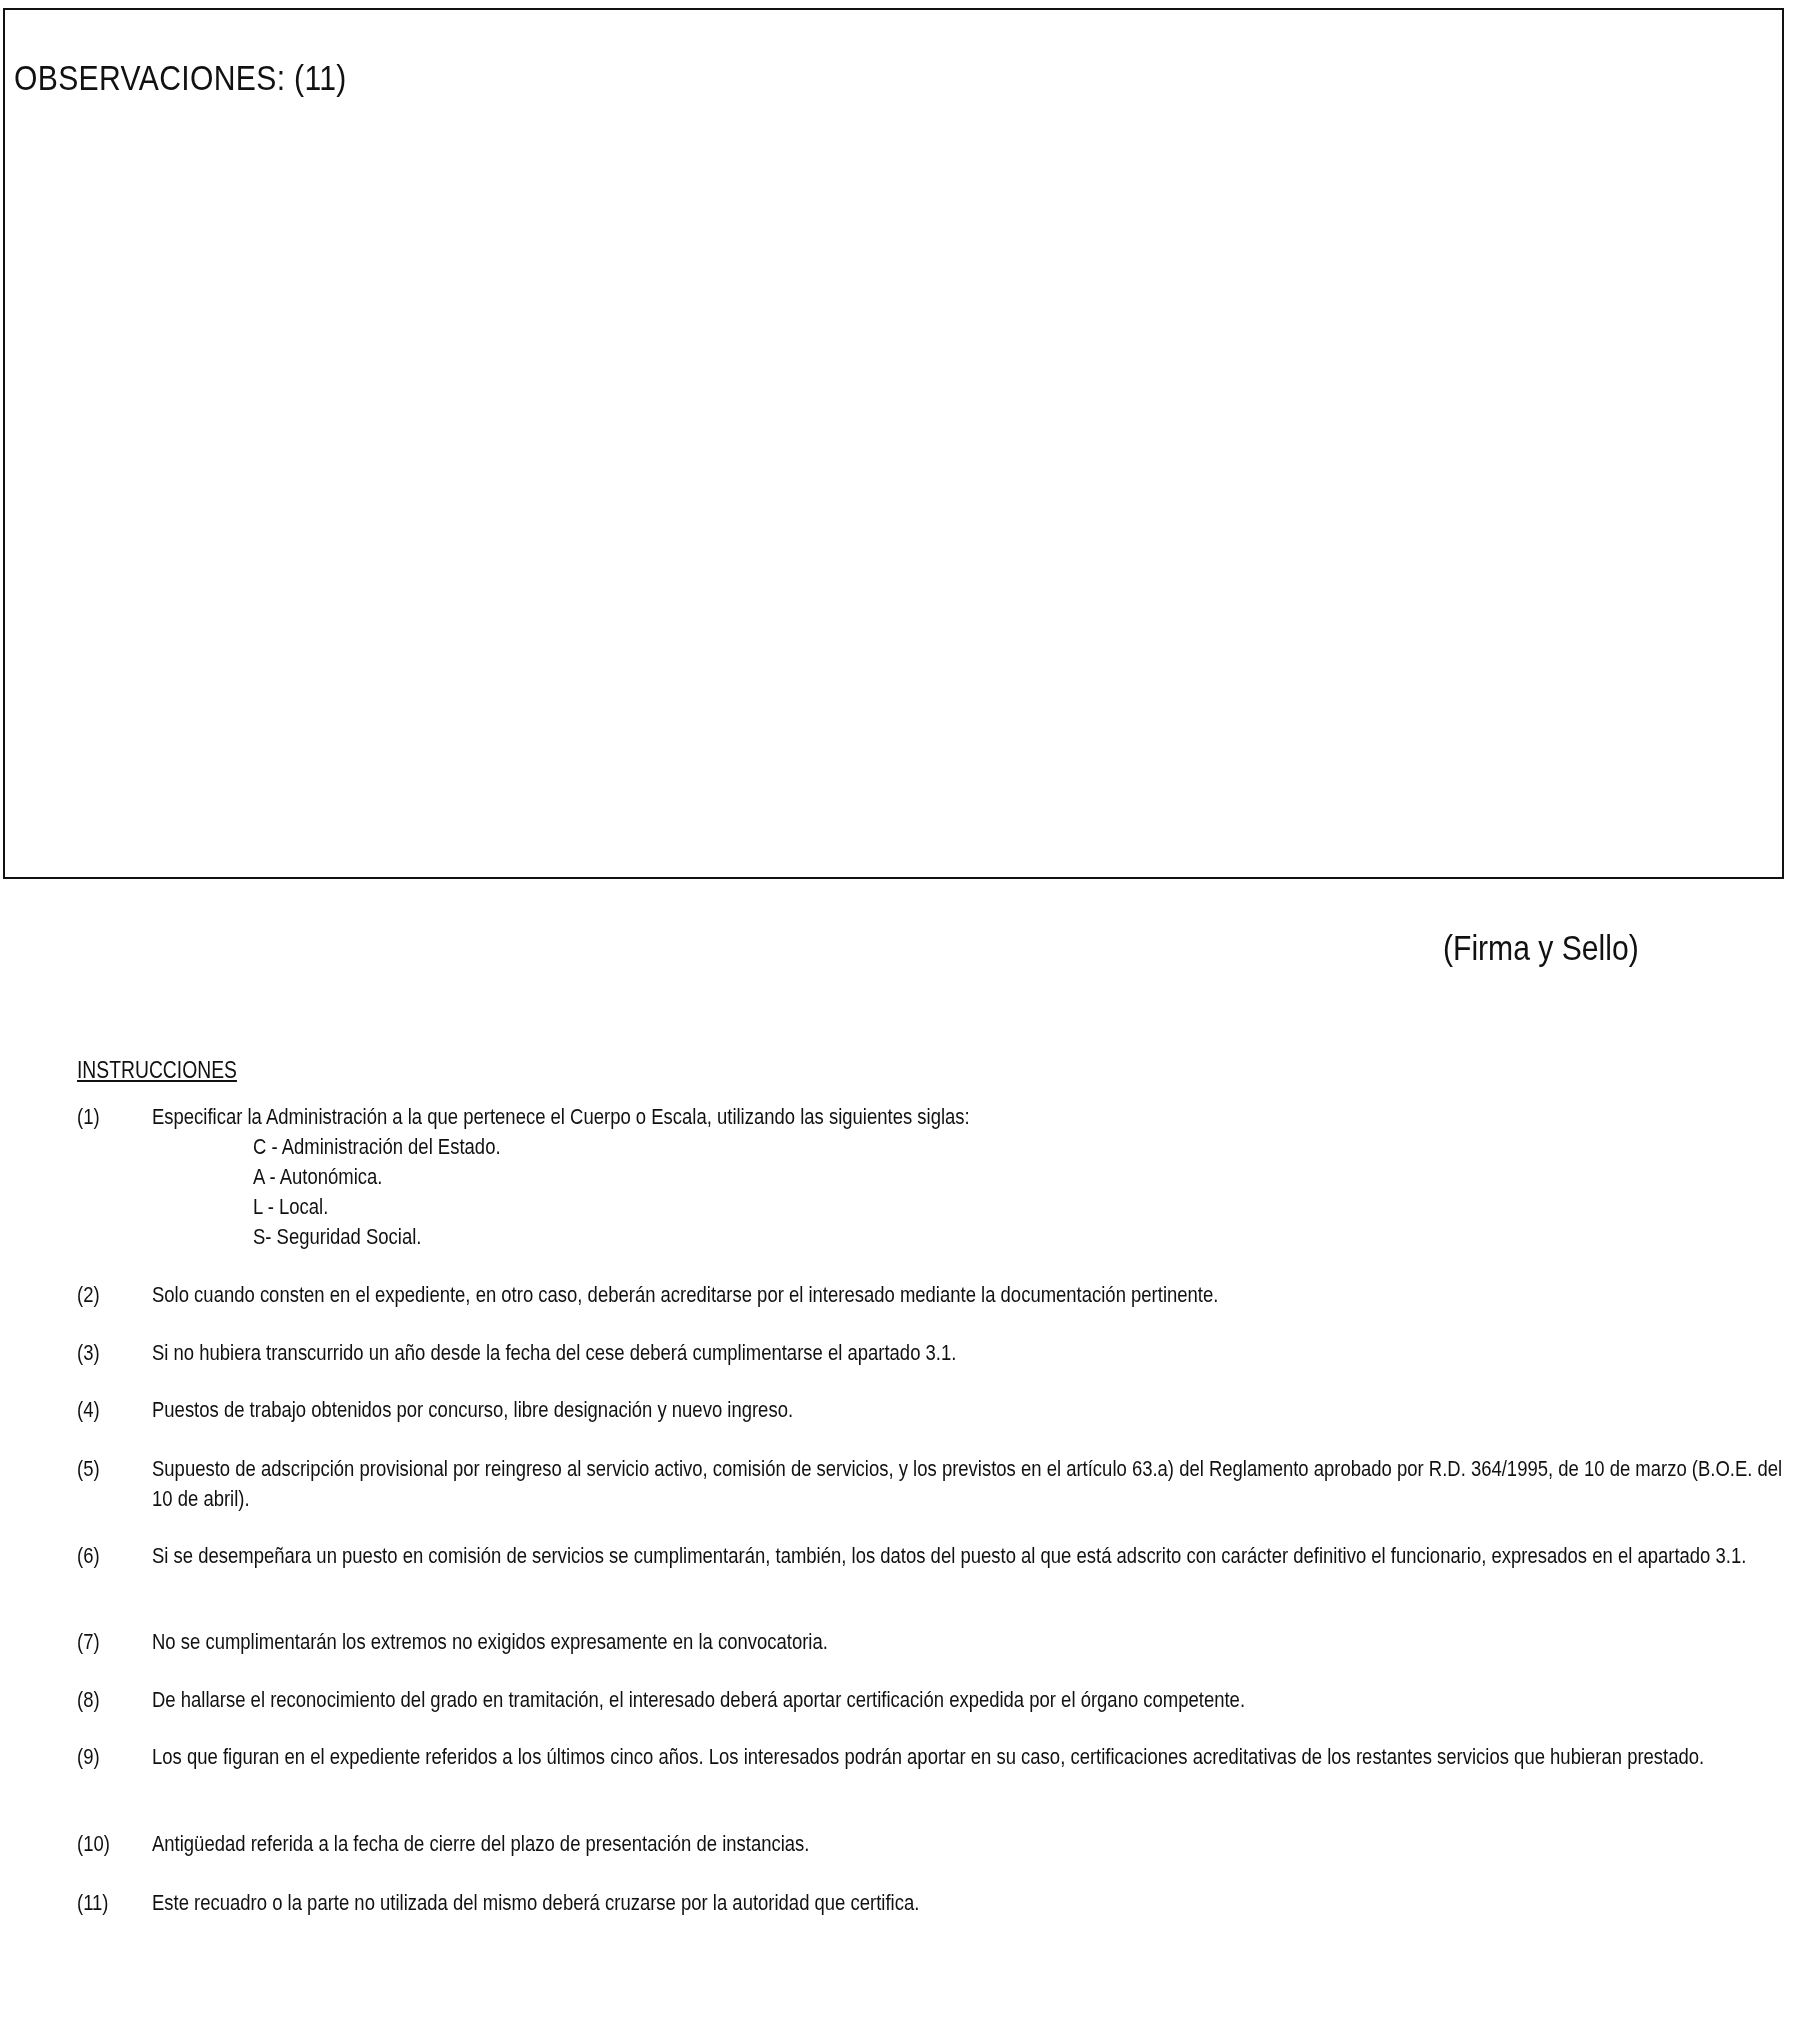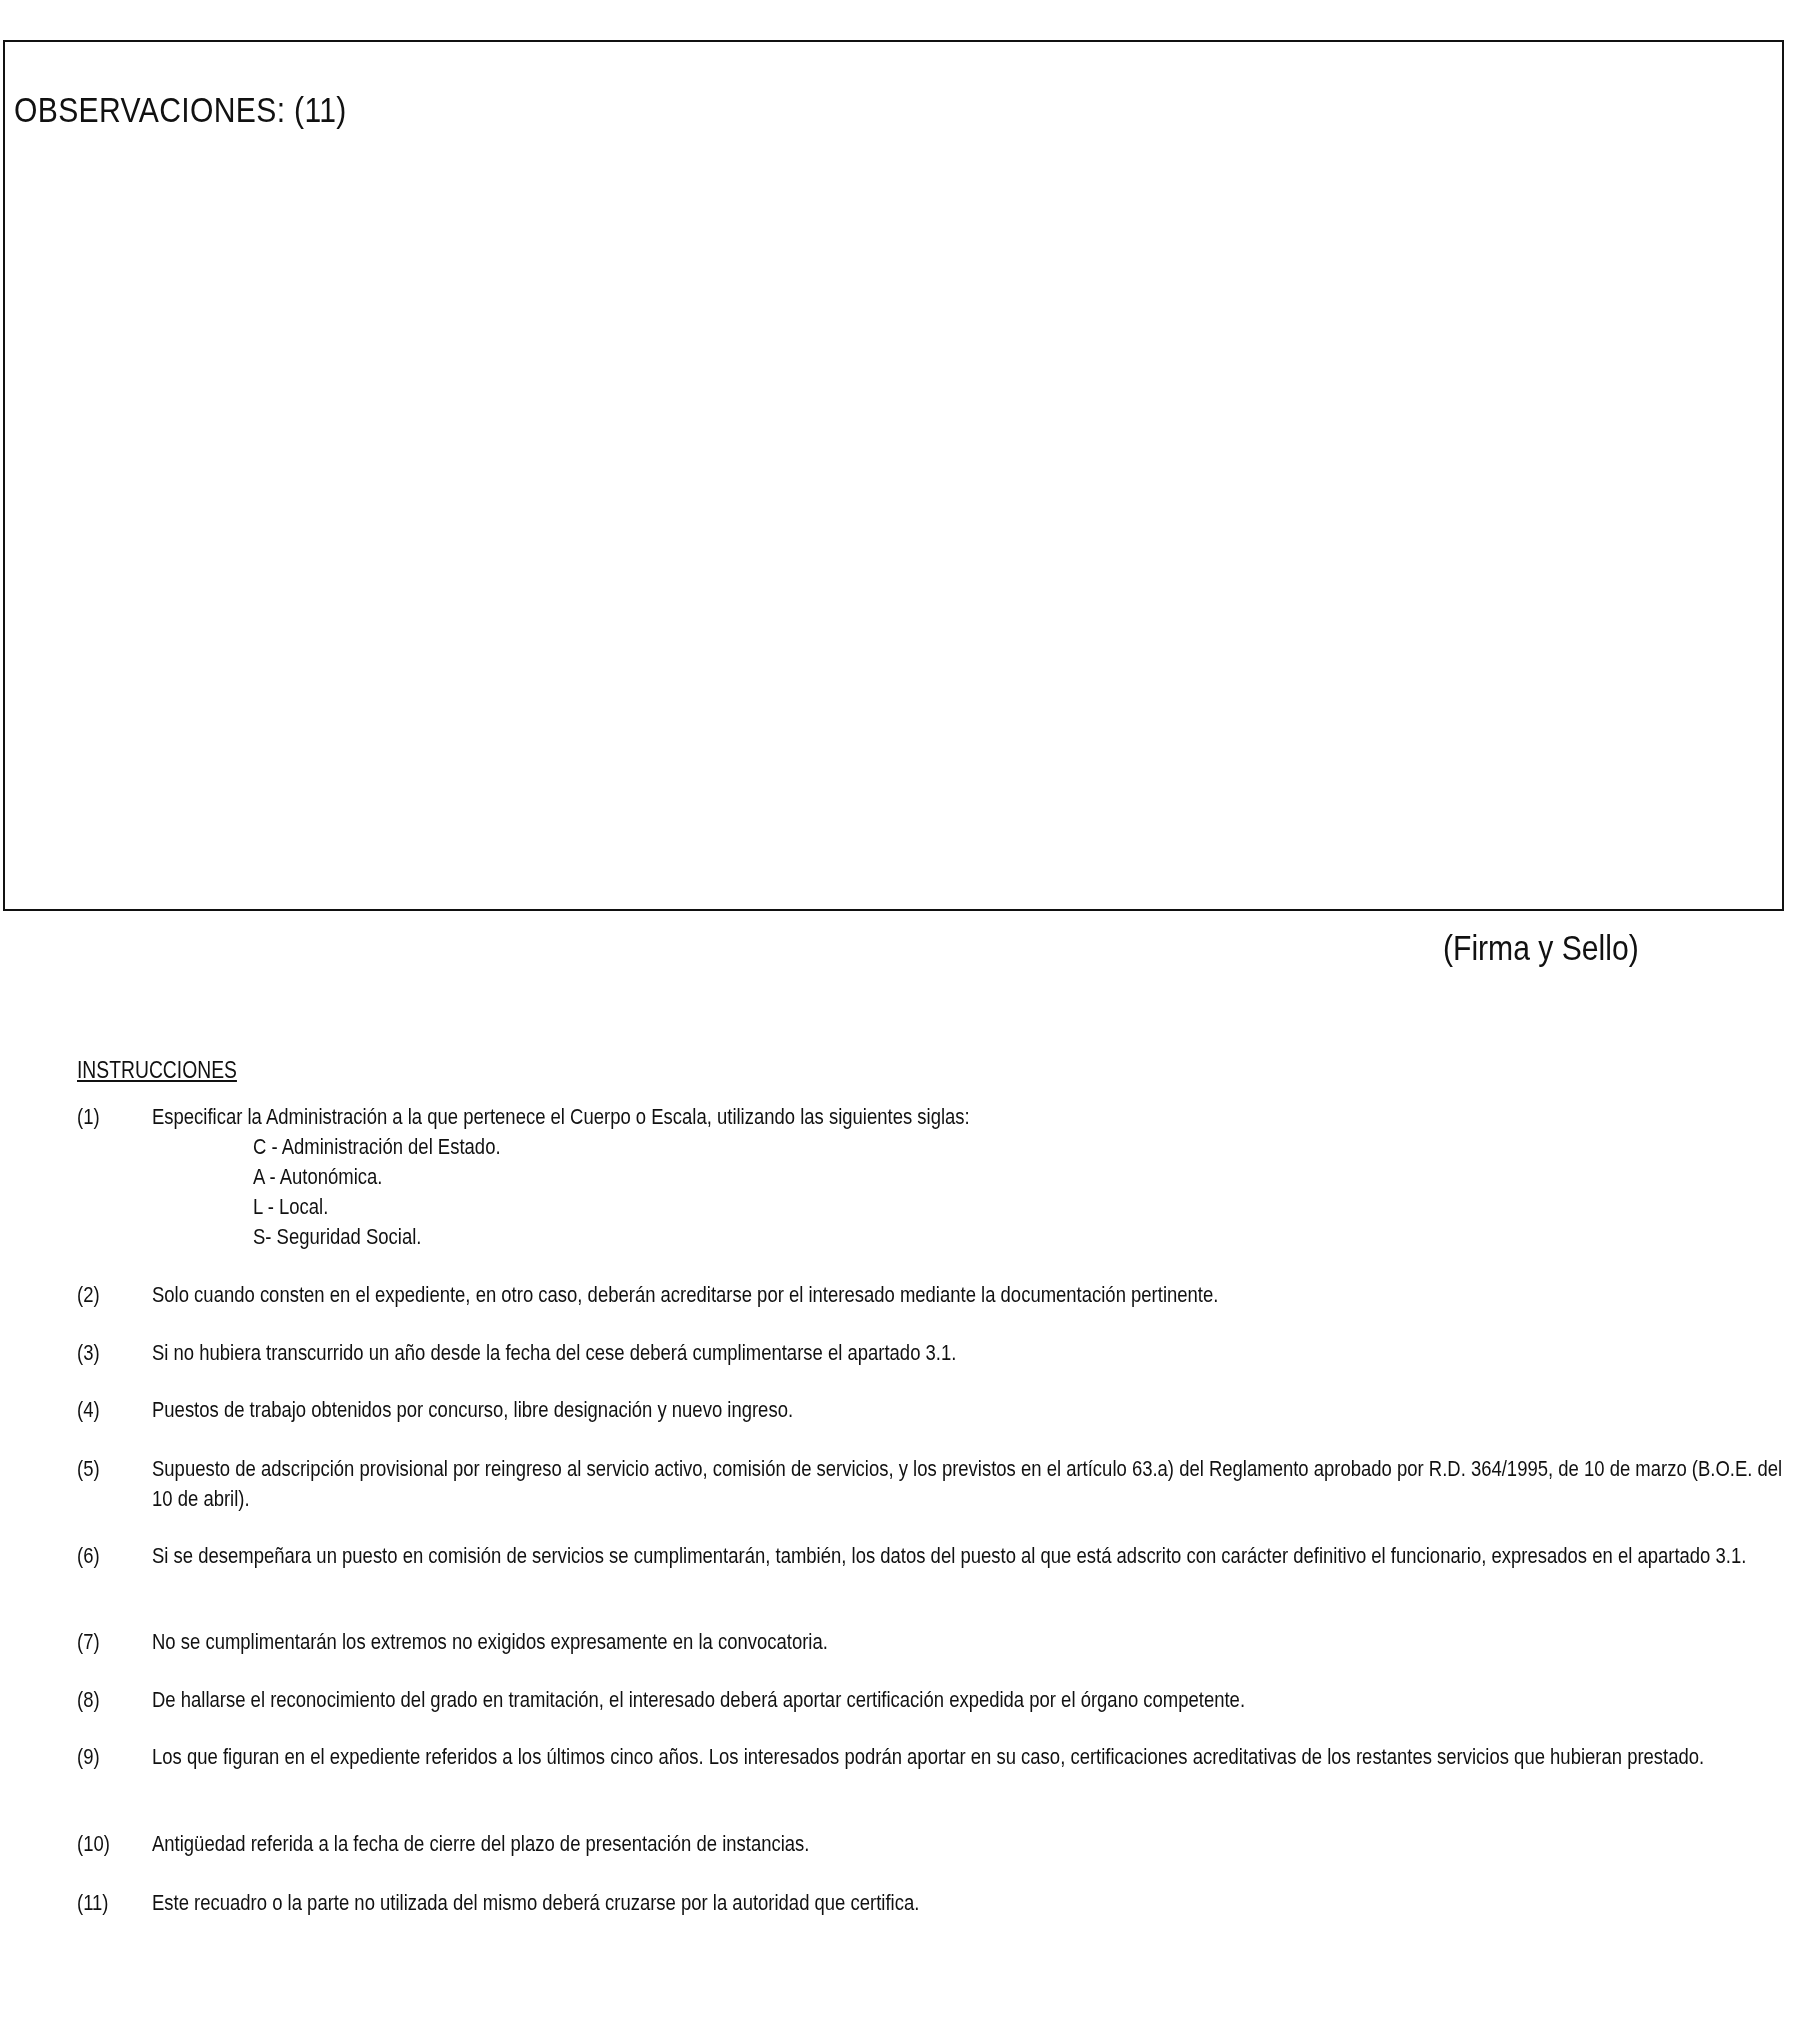--- a/index.html
+++ b/index.html
@@ -2,21 +2,21 @@
 <html style="font-size:13.7px"><head>
 <meta charset="utf-8">
 <style>
   html, body { margin: 0; padding: 0; background: #ffffff; }
   body {
     width: 1811px; height: 2019px; position: relative; overflow: hidden;
     font-family: "Liberation Sans", sans-serif; color: #111111;
   }
   .obs-box {
     position: absolute; left: 3.4px; top: 7.7px; width: 1777px; height: 867px;
-    border: 2.6px solid #111111; box-sizing: content-box; margin-top: 32px;
+    border: 2.6px solid #111111; box-sizing: content-box;
   }
   .obs-title {
     position: absolute; left: 8.6px; top: 47px;
     font-size: 35px; line-height: 41px; white-space: nowrap;
     transform: scaleX(0.86); transform-origin: left top; letter-spacing: 0.4px;
   }
   .firma {
     position: absolute; left: 1443px; top: 927px;
     font-size: 35px; line-height: 41px; white-space: nowrap;
     transform: scaleX(0.86); transform-origin: left top;

